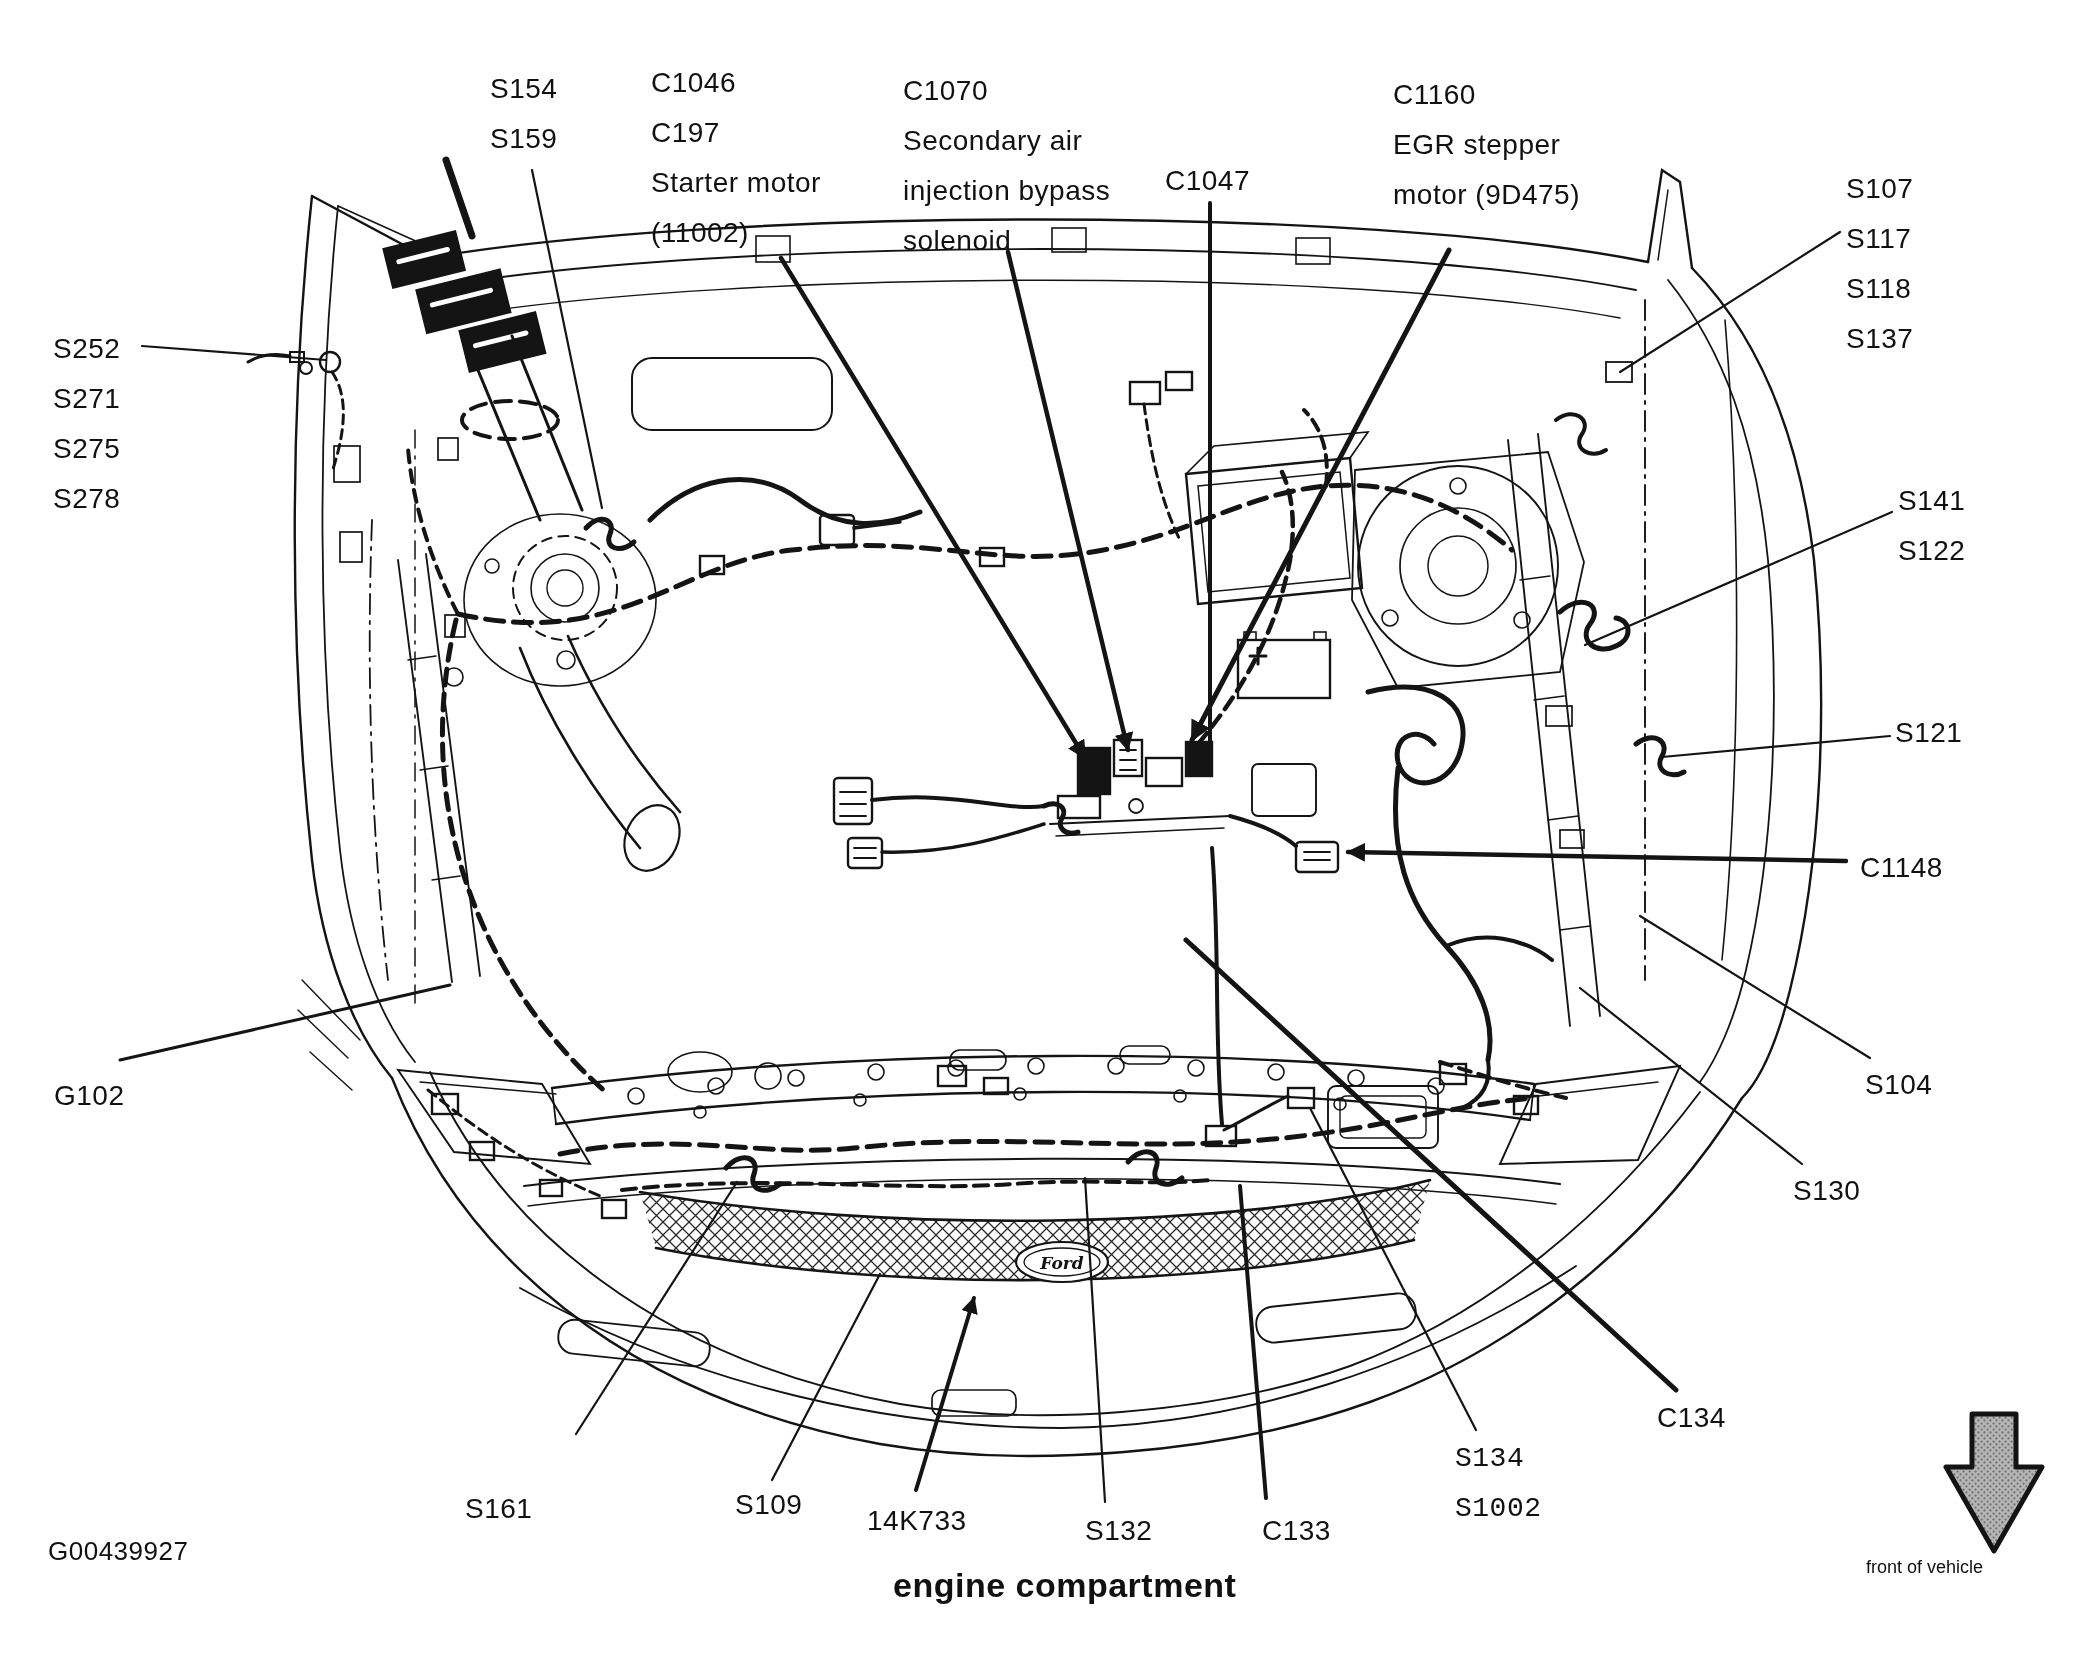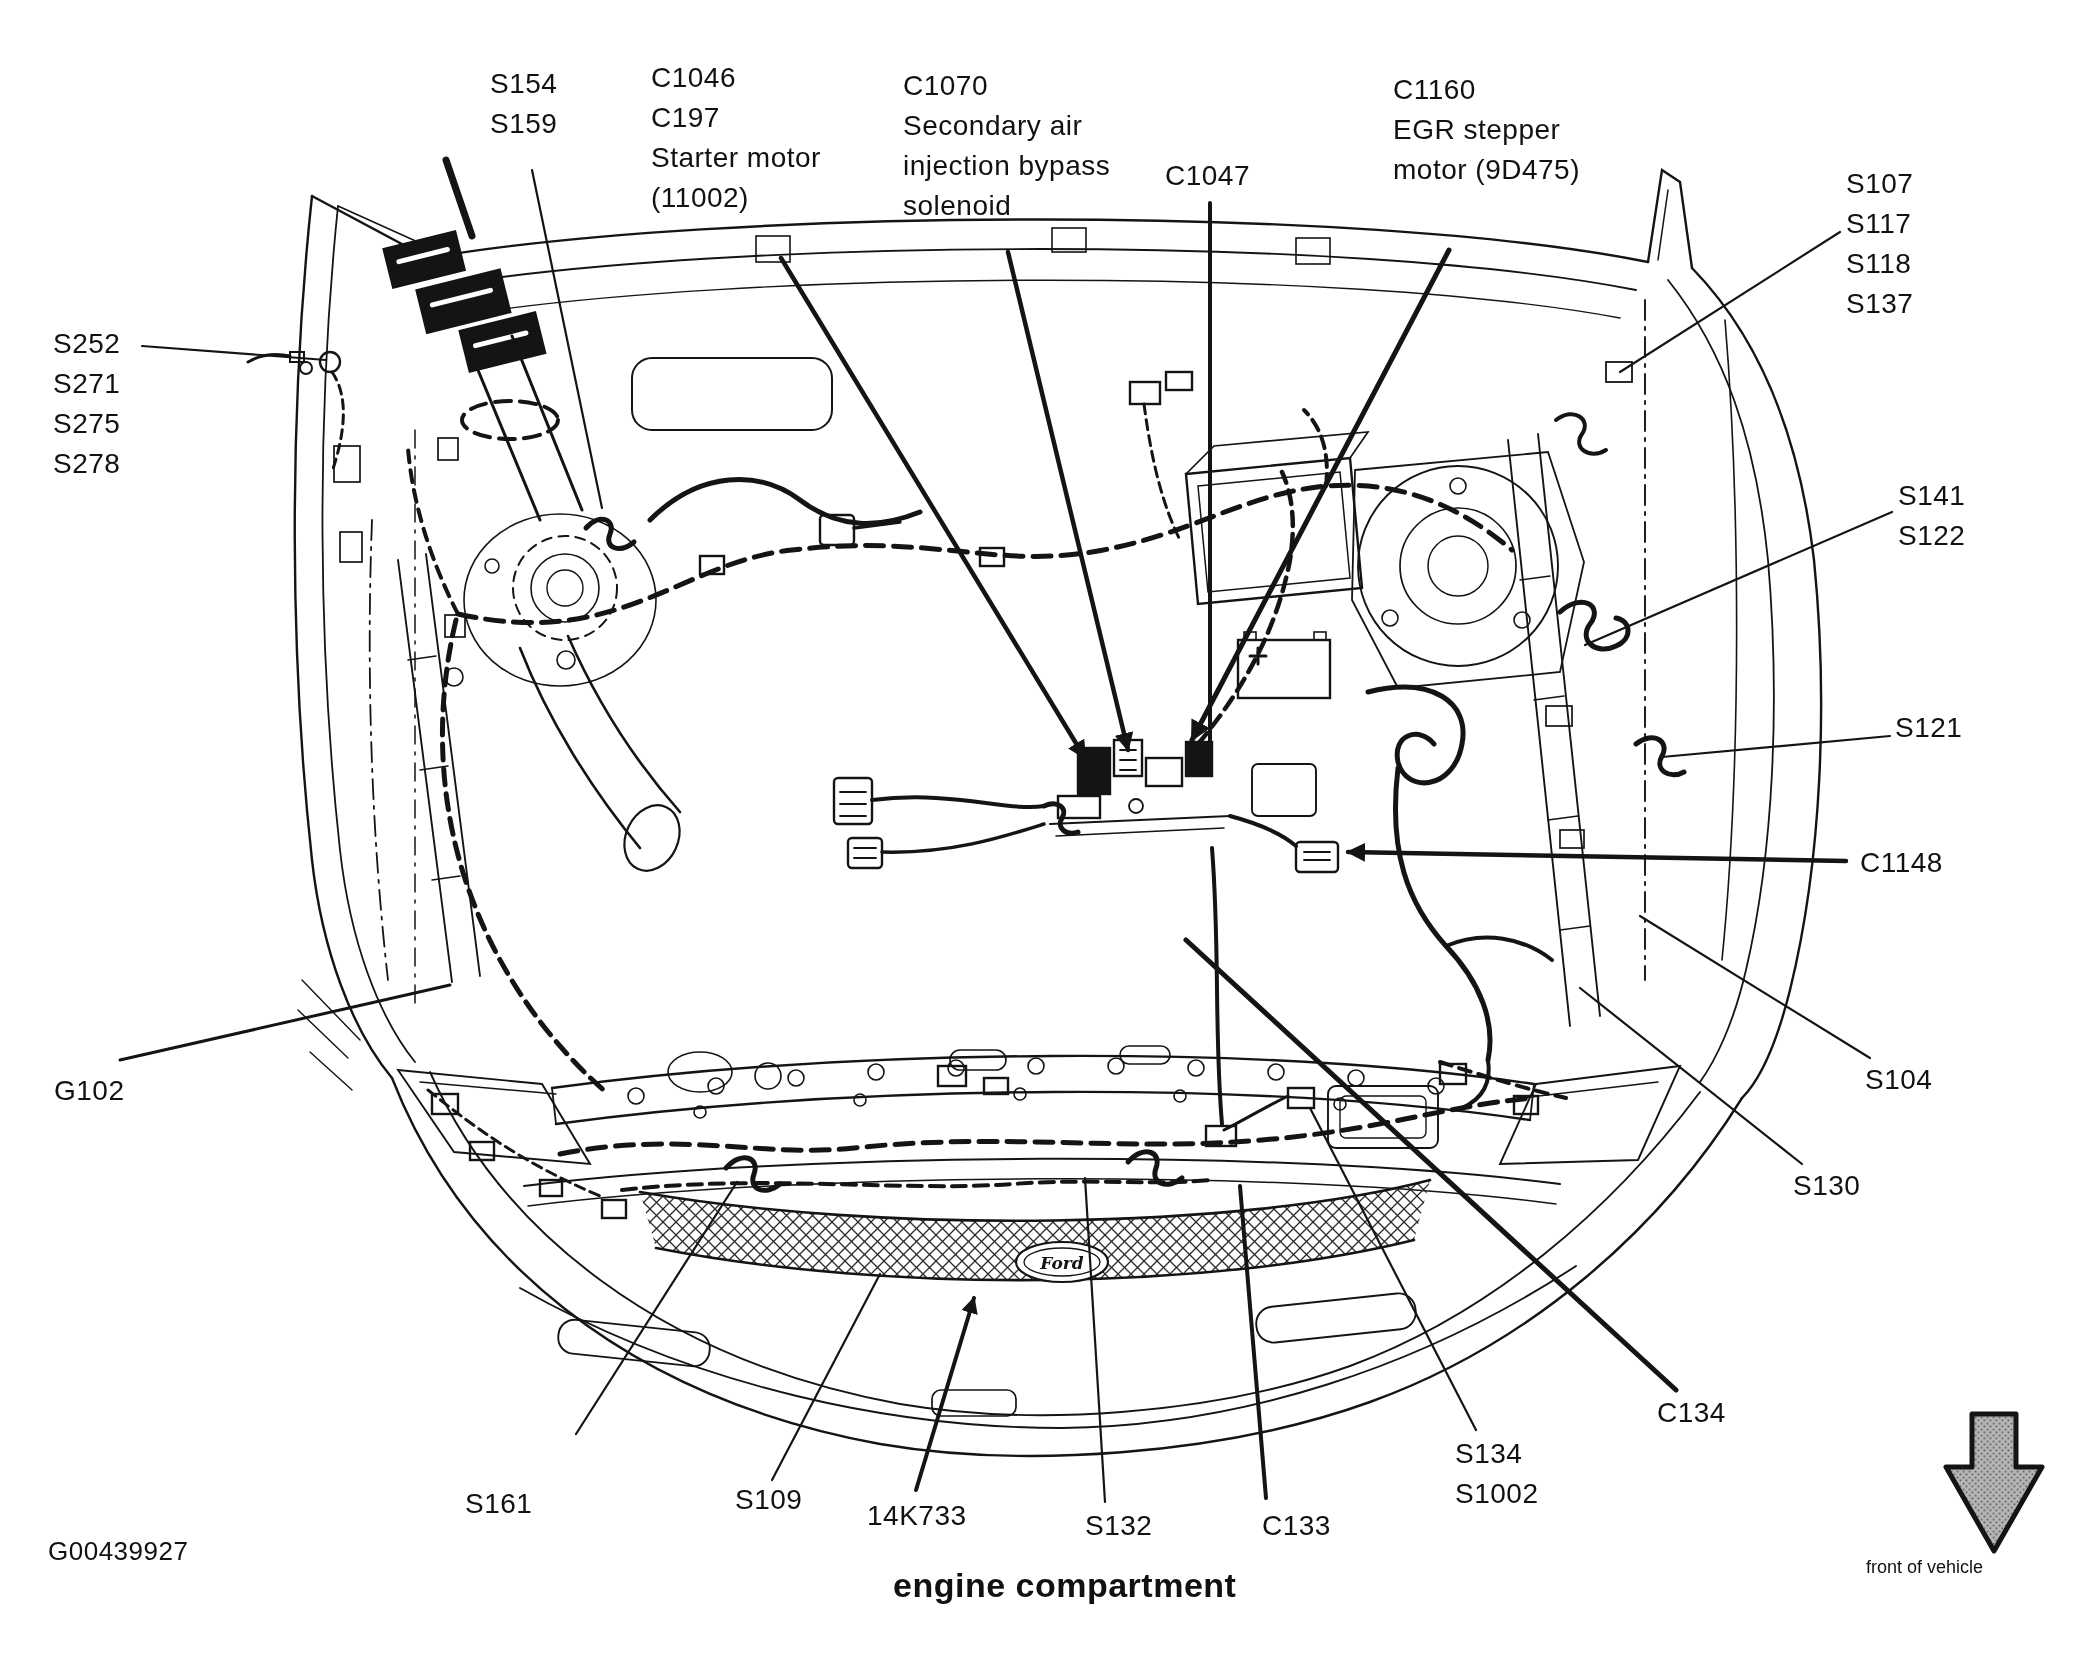--- a/index.html
+++ b/index.html
@@ -3,21 +3,21 @@
 <meta charset="utf-8">
 <style>
   html,body{margin:0;padding:0;background:#e8e8e8;}
   .page{
     position:relative;width:2088px;height:1678px;background:#ffffff;
     font-family:"Liberation Sans","DejaVu Sans",sans-serif;color:#111;
     overflow:hidden;
   }
   svg{position:absolute;left:0;top:0;}
   .callout{
-    position:absolute;font-size:28px;line-height:40px;
+    position:absolute;font-size:28px;line-height:50px;
     white-space:pre-line;color:#111;letter-spacing:.5px;
   }
   .figure-id{position:absolute;left:48px;top:1536px;font-size:26px;letter-spacing:.5px;}
   .caption{position:absolute;left:893px;top:1566px;font-size:34px;font-weight:bold;letter-spacing:.5px;}
   .front-label{position:absolute;left:1866px;top:1557px;font-size:18px;}
 </style>
 </head>
 <body>
 
 <div class="page">
@@ -301,21 +301,21 @@
   <div class="callout" style="left:53px;top:324px;">S252
 S271
 S275
 S278</div>
   <div class="callout" style="left:54px;top:1042px;margin-top:29px;">G102</div>
   <div class="callout" style="left:465px;top:1484px;">S161</div>
   <div class="callout" style="left:735px;top:1480px;">S109</div>
   <div class="callout" style="left:867px;top:1496px;">14K733</div>
   <div class="callout" style="left:1085px;top:1506px;">S132</div>
   <div class="callout" style="left:1262px;top:1506px;">C133</div>
-  <div class="callout" style="left:1455px;top:1434px;">S134
+  <div class="callout" style="left:1455px;top:1434px;font-family:Liberation Mono, monospace;">S134
 S1002</div>
   <div class="callout" style="left:1657px;top:1393px;">C134</div>
 
   <div class="figure-id">G00439927</div>
   <div class="caption">engine compartment</div>
   <div class="front-label">front of vehicle</div>
 
 </div>
 
 </body></html>

